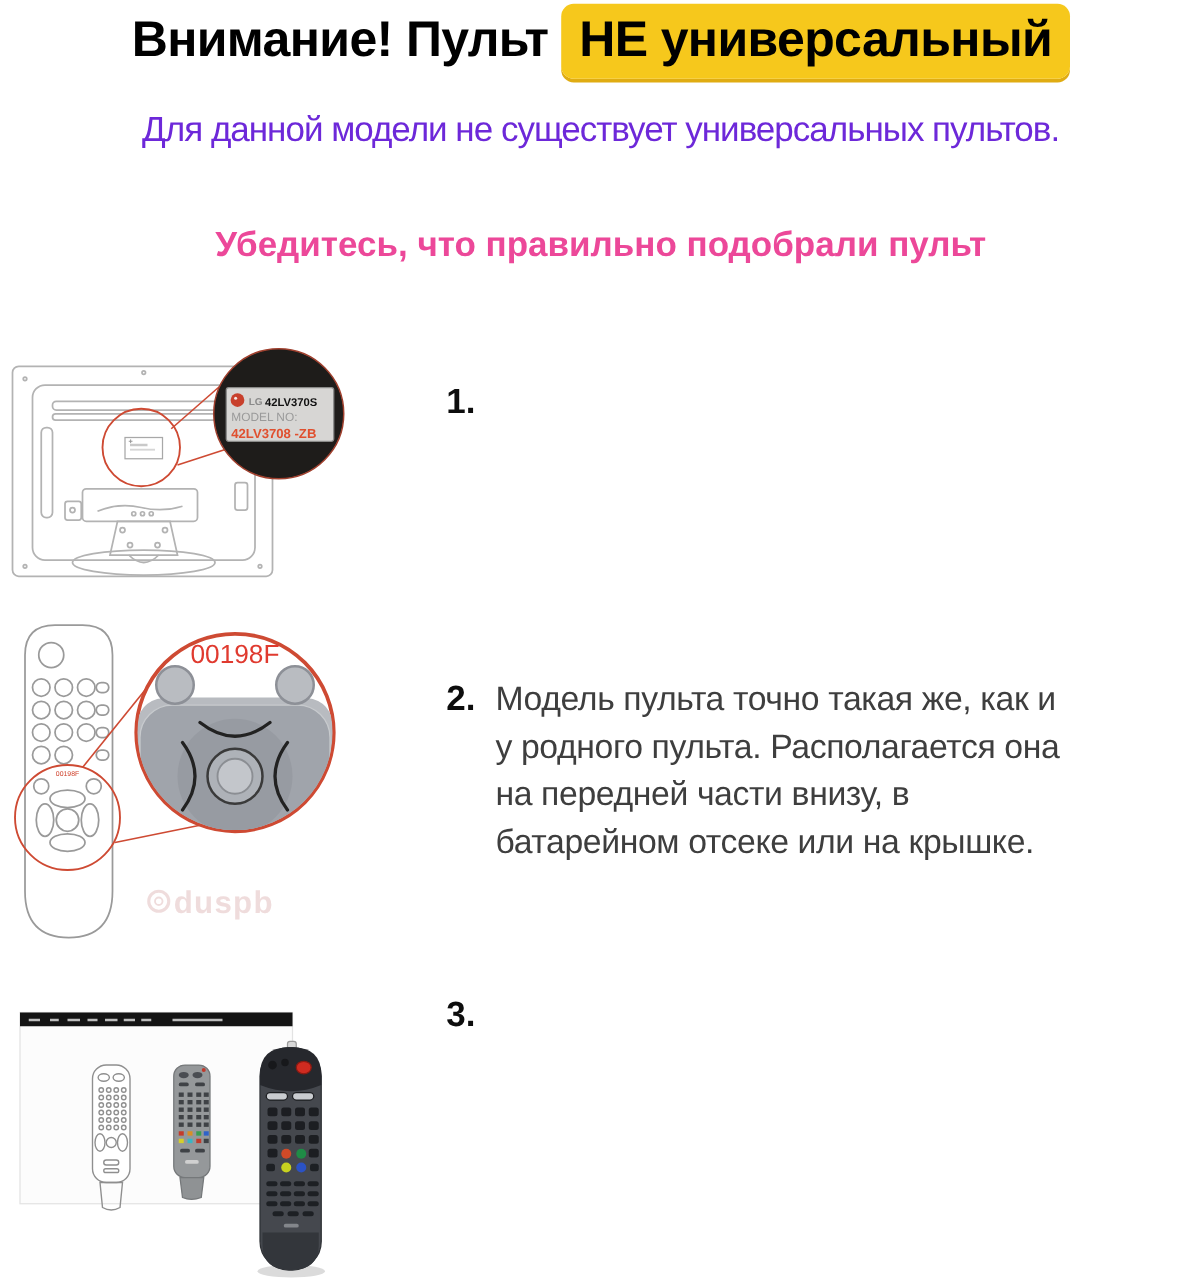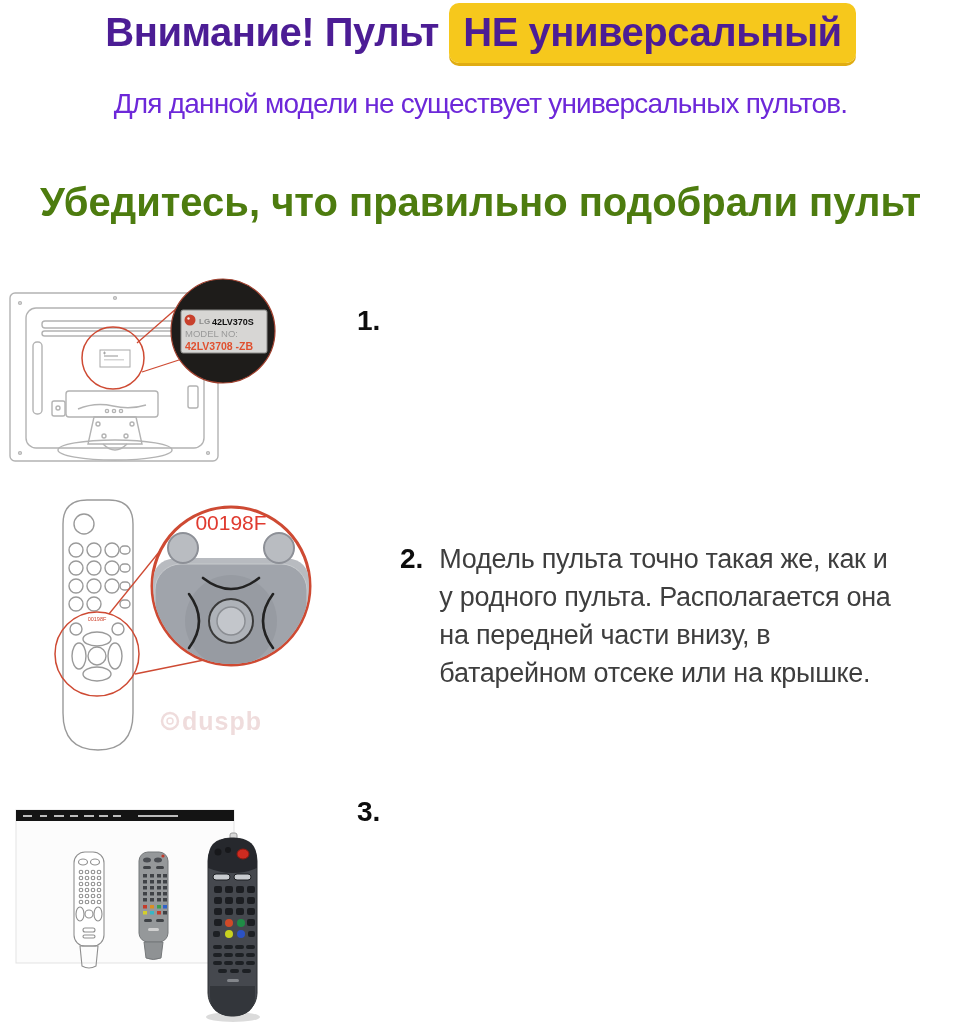--- a/index.html
+++ b/index.html
@@ -1,27 +1,27 @@
 <!DOCTYPE html>
 <html><head>
 <meta charset="utf-8">
 <style>
   html,body{margin:0;padding:0;background:#fff;}
   .page{position:relative;width:961px;height:1026px;background:#ffffff;overflow:hidden;
         font-family:"Liberation Sans",sans-serif;}
   .title{position:absolute;top:10px;left:0;width:100%;text-align:center;margin:0;
-         font-size:40px;font-weight:bold;color:#4c1d95;letter-spacing:-0.5px;}
+         font-size:40px;font-weight:bold;color:#000000;letter-spacing:-0.5px;}
   .hl{background:#F6C81C;border-radius:10px;padding:7px 14px 9px;box-shadow:0 3px 0 #E0AC12;}
   .subtitle{position:absolute;top:88px;left:0;width:100%;text-align:center;margin:0;
             font-size:28px;font-weight:400;color:#6d28d9;letter-spacing:-0.8px;}
   .section-title{position:absolute;top:180px;left:0;width:100%;text-align:center;margin:0;
-                 font-size:40px;font-weight:bold;color:#4d7c0f;}
+                 font-size:28px;font-weight:bold;color:#ec4899;}
   .step{position:absolute;left:0;width:883px;}
   .step1{top:252px;height:236px;}
-  .step2{top:488px;height:292px;margin-left:43px;}
+  .step2{top:488px;height:292px;}
   .step3{top:780px;height:246px;}
   .illus{position:absolute;left:0;top:0;}
   .step1 .illus{top:6px;}
   .step3 .illus{top:10px;}
   .step-body{position:absolute;left:357px;right:8px;display:flex;gap:16px;align-items:flex-start;}
   .step1 .step-body{top:50px;}
   .step2 .step-body{top:52px;}
   .step3 .step-body{top:13px;}
   .num{font-weight:bold;font-size:28px;color:#0d0d0d;line-height:38px;flex:0 0 auto;}
   .txt{margin:0;font-size:27px;line-height:38px;color:#3e3e3e;white-space:pre-line;letter-spacing:-0.3px;}

